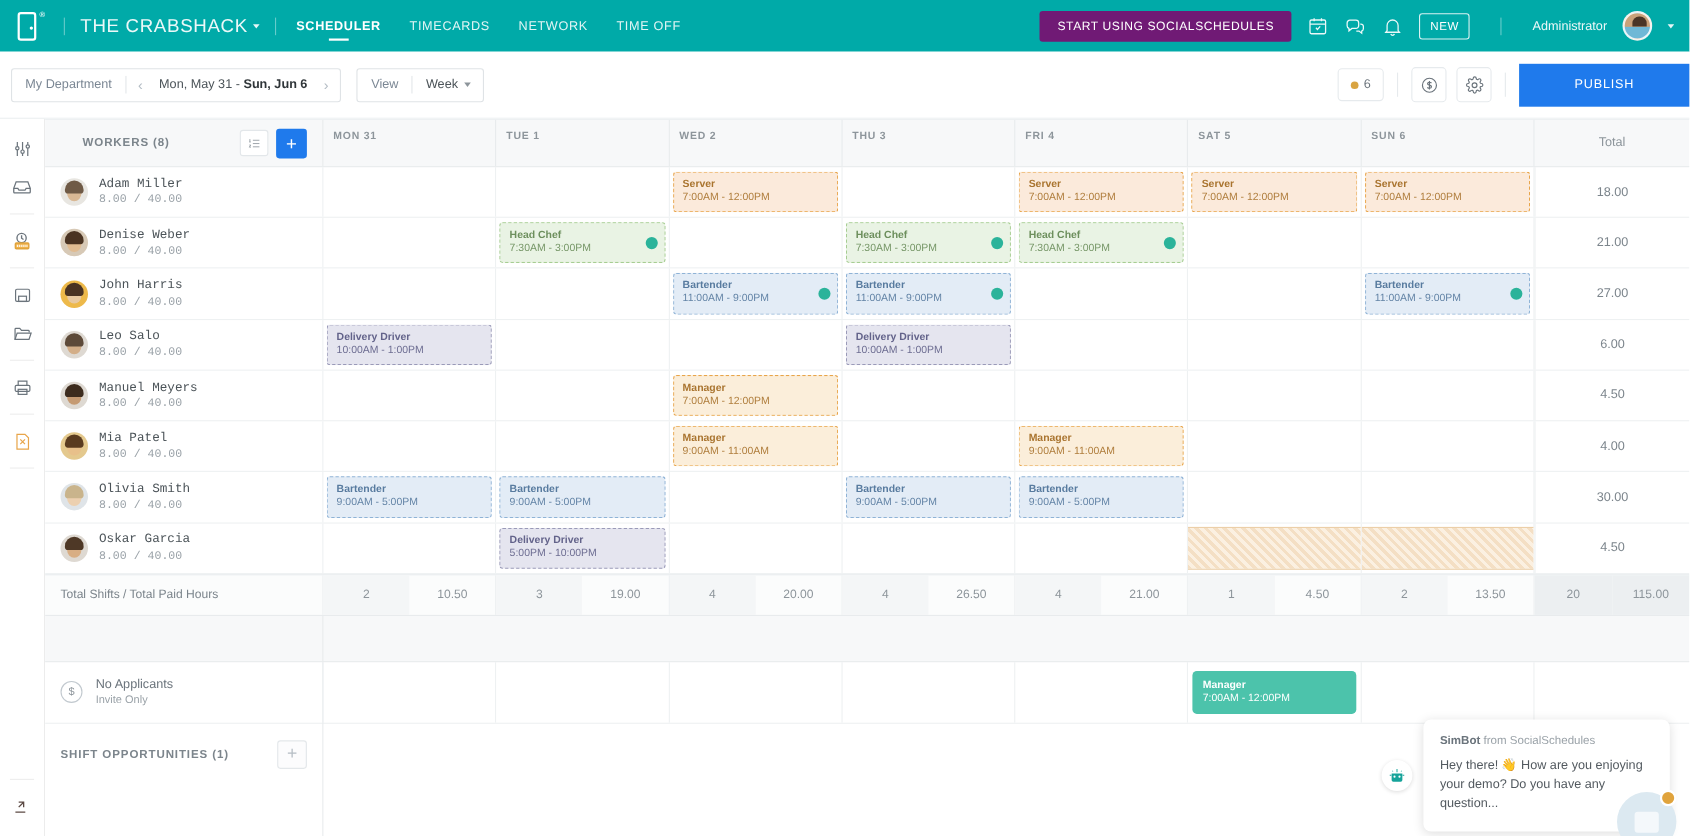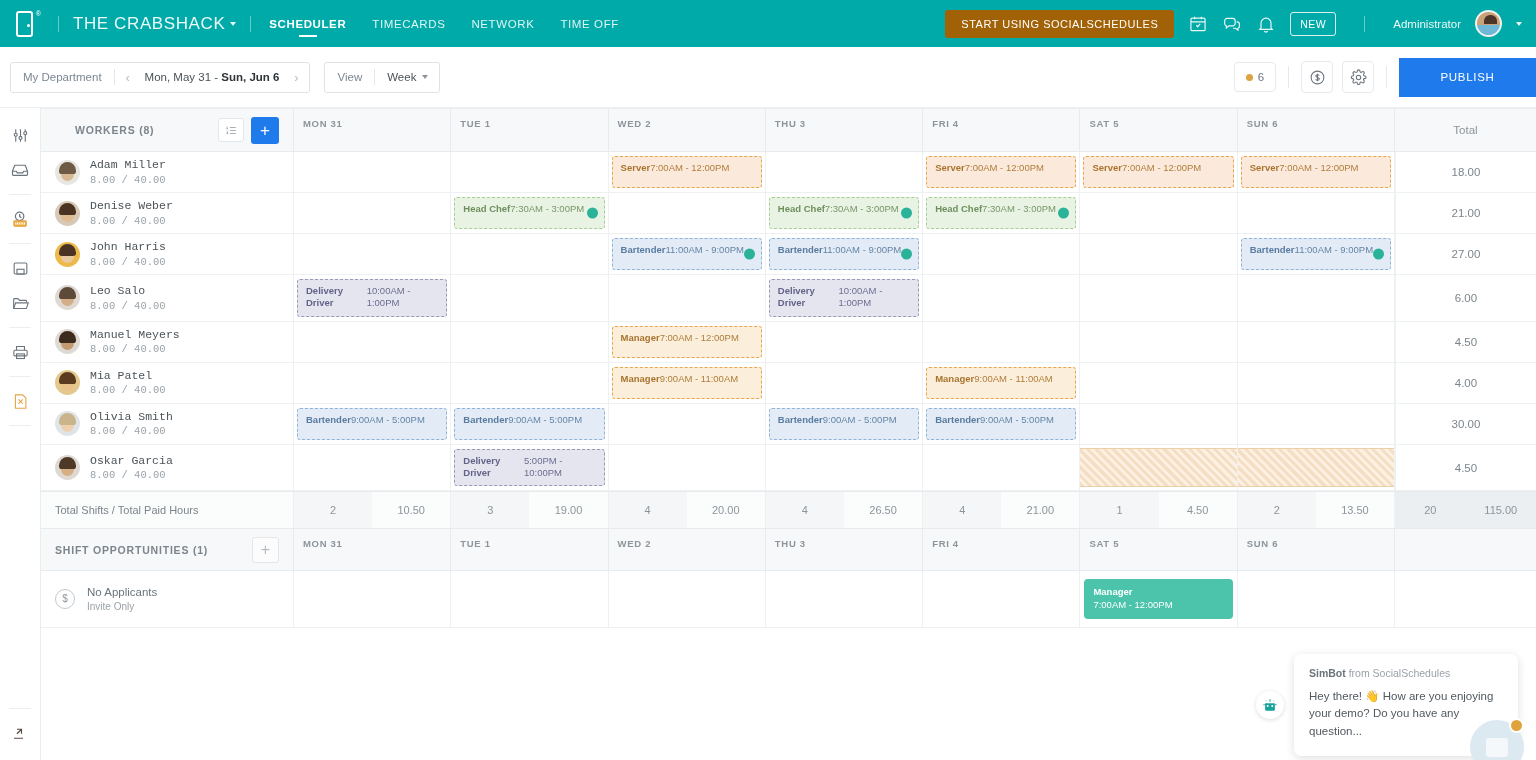--- a/index.html
+++ b/index.html
@@ -45,21 +45,21 @@
   }
   .nav-item.active { color: #ffffff; font-weight: bold; }
   .nav-item.active::after {
     content: ""; position: absolute; left: 50%; transform: translateX(-50%);
     bottom: 6px; width: 18px; height: 2px; background: #ffffff;
   }
   .topnav-right {
     margin-left: auto; display: flex; align-items: center; gap: 14px;
   }
   .cta-btn {
-    background: #a16207; color: #fff; border: none; border-radius: 3px;
+    background: #701a75; color: #fff; border: none; border-radius: 3px;
     font-size: 11px; letter-spacing: .5px; padding: 8px 16px; cursor: pointer;
     font-family: inherit; white-space: nowrap;
   }
   .ticon { width: 20px; height: 20px; opacity: .92; cursor: pointer; }
   .new-badge {
     border: 1px solid rgba(255,255,255,.85); border-radius: 3px;
     font-size: 10.5px; letter-spacing: .5px; padding: 5px 9px; cursor: pointer;
     color: #fff;
   }
   .admin-label { font-size: 11.5px; color: rgba(255,255,255,.92); white-space: nowrap; }
@@ -103,21 +103,21 @@
     display: flex; align-items: center; justify-content: center; gap: 5px;
     font-size: 11.5px; color: #6b747c; background: #fff; cursor: pointer; padding: 0 9px;
   }
   .dot-orange { width: 7px; height: 7px; border-radius: 50%; background: #d9a441; }
   .sq-btn {
     width: 32px; height: 32px; border: 1px solid #e6eaed; border-radius: 4px;
     display: flex; align-items: center; justify-content: center; background: #fff; cursor: pointer;
   }
   .vdiv { width: 1px; height: 22px; background: #e6eaed; margin: 0 3px; }
   .publish-btn {
-    background: #1f7aec; color: #fff; border: none; height: 39px; width: 137px;
+    background: #1f7aec; color: #fff; border: none; height: 39px; width: 155px;
     font-size: 11.5px; letter-spacing: .7px; cursor: pointer; font-family: inherit;
   }
 
   
   .body-wrap { display: flex; height: 652px; }
   .leftbar {
     width: 41px; border-right: 1px solid #ececec; background: #fff;
     display: flex; flex-direction: column; align-items: center; padding-top: 12px;
     flex: 0 0 41px;
   }
@@ -180,21 +180,21 @@
     flex: 1 1 0; border-right: 1px solid #eef1f2; position: relative; padding: 4px 2px;
   }
   .total-cell {
     width: 141px; flex: 0 0 141px; display: flex; align-items: center; justify-content: center;
     font-size: 11.5px; color: #7c858c; border-left: 1px solid #eef1f2;
   }
 
   
   .shift {
     border-radius: 3px; padding: 5px 8px 6px; position: relative;
-    min-height: 32px; display: flex; flex-direction: row; justify-content: flex-start;
+    min-height: 32px; display: flex; flex-direction: column; justify-content: space-between;
     cursor: pointer; margin: 0 1px;
   }
   .shift .s-title { font-size: 9.5px; font-weight: bold; line-height: 1.25; }
   .shift .s-time { font-size: 9.5px; line-height: 1.3; opacity: .92; }
   .shift .s-badge {
     position: absolute; right: 6px; top: 50%; transform: translateY(-50%);
     width: 11px; height: 11px; border-radius: 50%;
   }
   .sv-server   { background: #fbeadb; border: 1px dashed #e8a54a; color: #a9742f; }
   .sv-chef     { background: #e9f3e4; border: 1px dashed #a6cd92; color: #6d8f5d; }
@@ -219,21 +219,21 @@
   .tot-day { flex: 1 1 0; display: flex; border-right: 1px solid #eef1f2; }
   .tot-half {
     flex: 1; display: flex; align-items: center; justify-content: center;
     font-size: 11px; color: #8d959b;
   }
   .tot-half.shade { background: #f4f6f7; }
   .tot-grand { width: 141px; flex: 0 0 141px; display: flex; }
   .tot-grand .tot-half.shade { background: #eceff1; }
 
   .opp-head {
-    display: flex; height: 42px; background: #f7f8f9; border-bottom: 1px solid #e8ebed;
+    display: flex; height: 42px; background: #f7f8f9; border-bottom: 1px solid #e8ebed; flex-direction: column;
   }
   .opp-head-left {
     width: 253px; flex: 0 0 253px; display: flex; align-items: center; padding: 0 14px;
     border-right: 1px solid #e8ebed;
   }
   .opp-head-label { font-size: 10.5px; letter-spacing: .8px; color: #7c858c; font-weight: bold; }
   .opp-add {
     margin-left: auto; width: 27px; height: 26px; border: 1px solid #e3e7ea; border-radius: 3px;
     background: #fcfcfd; display: flex; align-items: center; justify-content: center;
     color: #b6bec5; font-size: 16px; cursor: pointer; line-height: 1;

